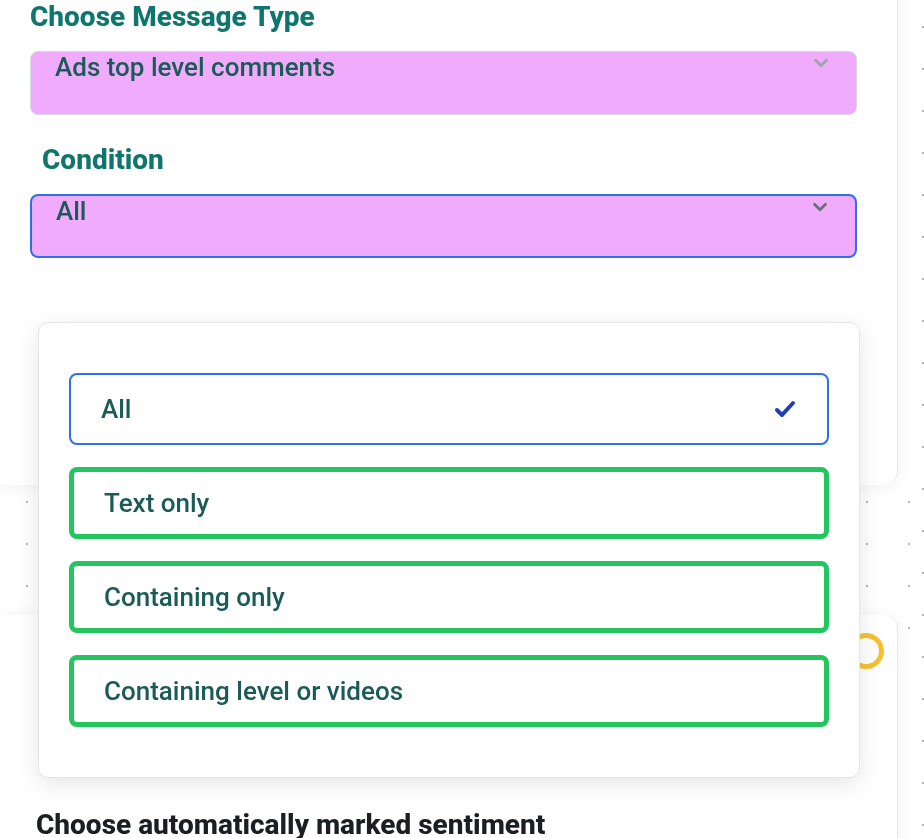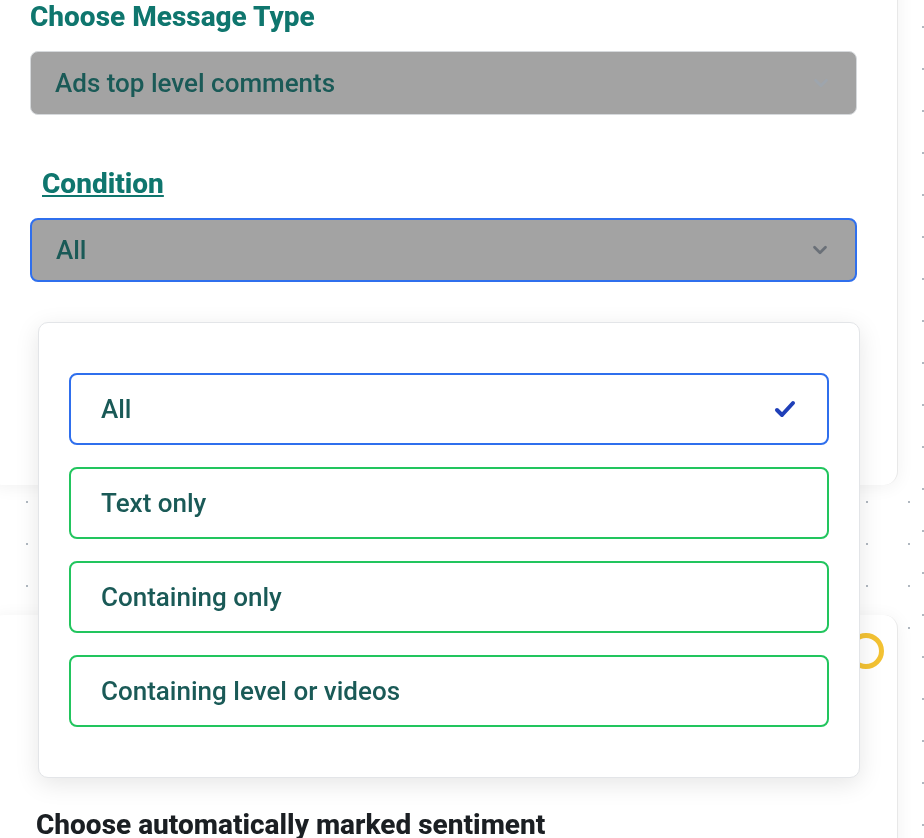--- a/index.html
+++ b/index.html
@@ -51,34 +51,32 @@
     padding: 40px 40px 0 46px;
   }
   .section-label {
     font-size: 28px;
     font-weight: 800;
     color: #0f766e;
     margin-bottom: 18px;
   }
   .section-label.sub {
     margin-left: 12px;
-    margin-top: 52px;
-    text-decoration: underline;
+    margin-top: 28px;
   }
   .select-box {
     width: 100%;
     border: 1px solid #d6d9dc;
     border-radius: 8px;
     height: 64px;
     display: flex;
-    align-items: center;
     justify-content: space-between;
     padding: 0 24px;
     cursor: pointer;
-    background: #a3a3a3;
+    background: #f0abfc;
   }
   .select-box.focused {
     border: 2px solid #2f6fed;
   }
   .select-value {
     font-size: 26px;
     font-weight: 500;
     color: #1a5a57;
   }
   .chevron {
@@ -100,21 +98,21 @@
     border: 1px solid #e3e5e8;
     border-radius: 10px;
     box-shadow: 0 6px 24px rgba(0,0,0,0.1);
     padding: 50px 30px 50px 30px;
     z-index: 10;
     display: flex;
     flex-direction: column;
     gap: 22px;
   }
   .dropdown-option {
-    border: 2px solid #22c55e;
+    border: 5px solid #22c55e;
     border-radius: 8px;
     height: 72px;
     display: flex;
     align-items: center;
     justify-content: space-between;
     padding: 0 30px;
     cursor: pointer;
     background: #fff;
   }
   .dropdown-option.selected {

